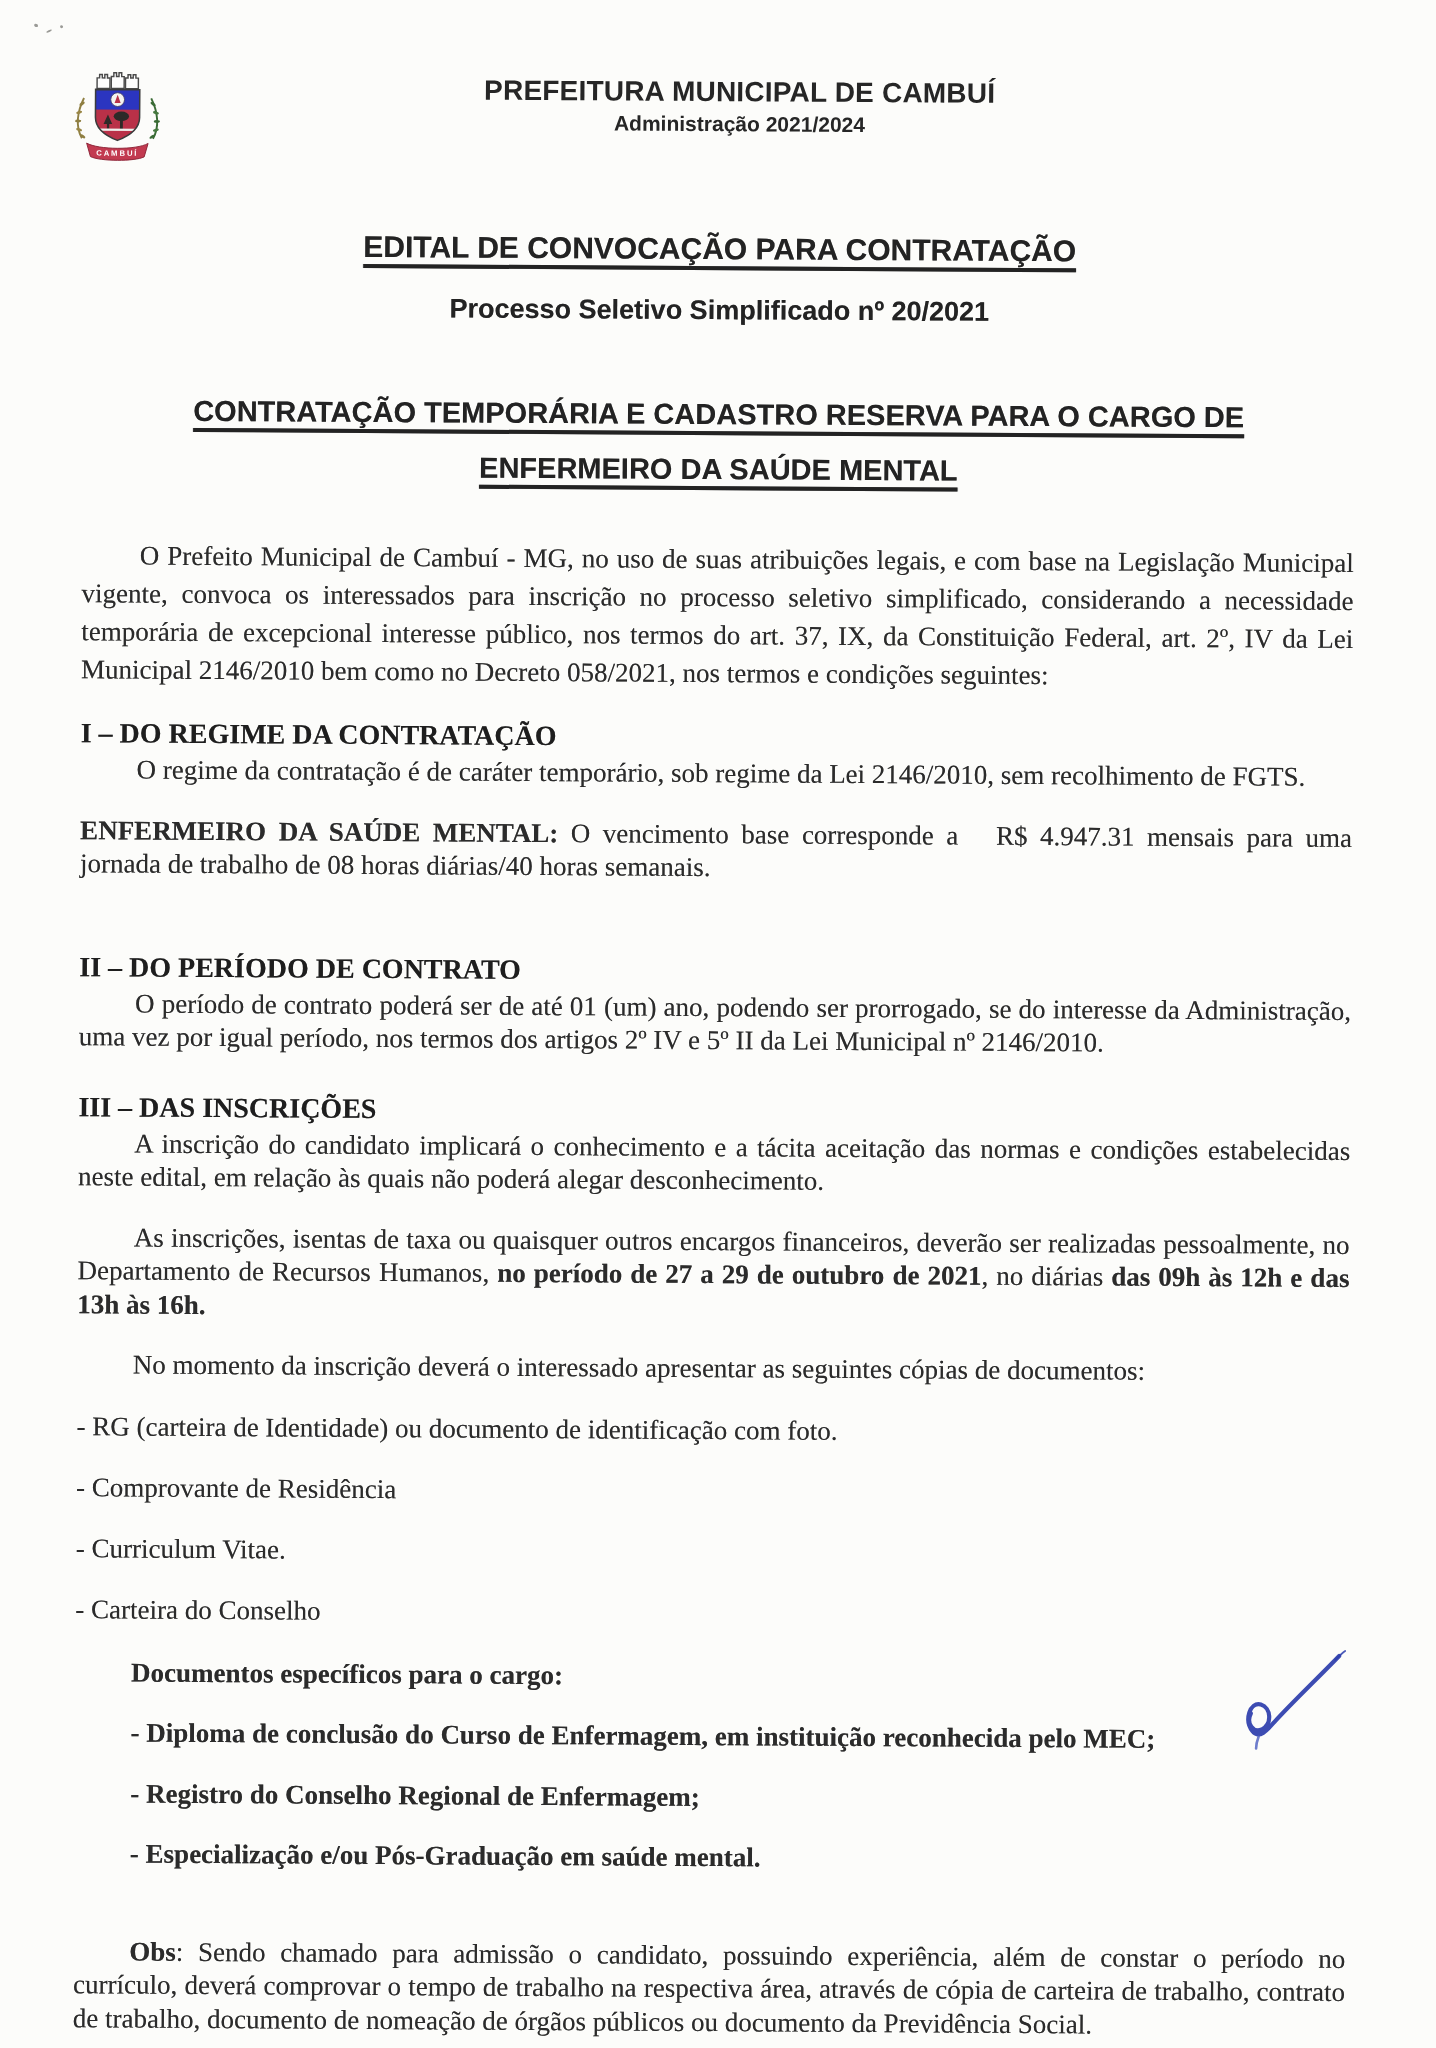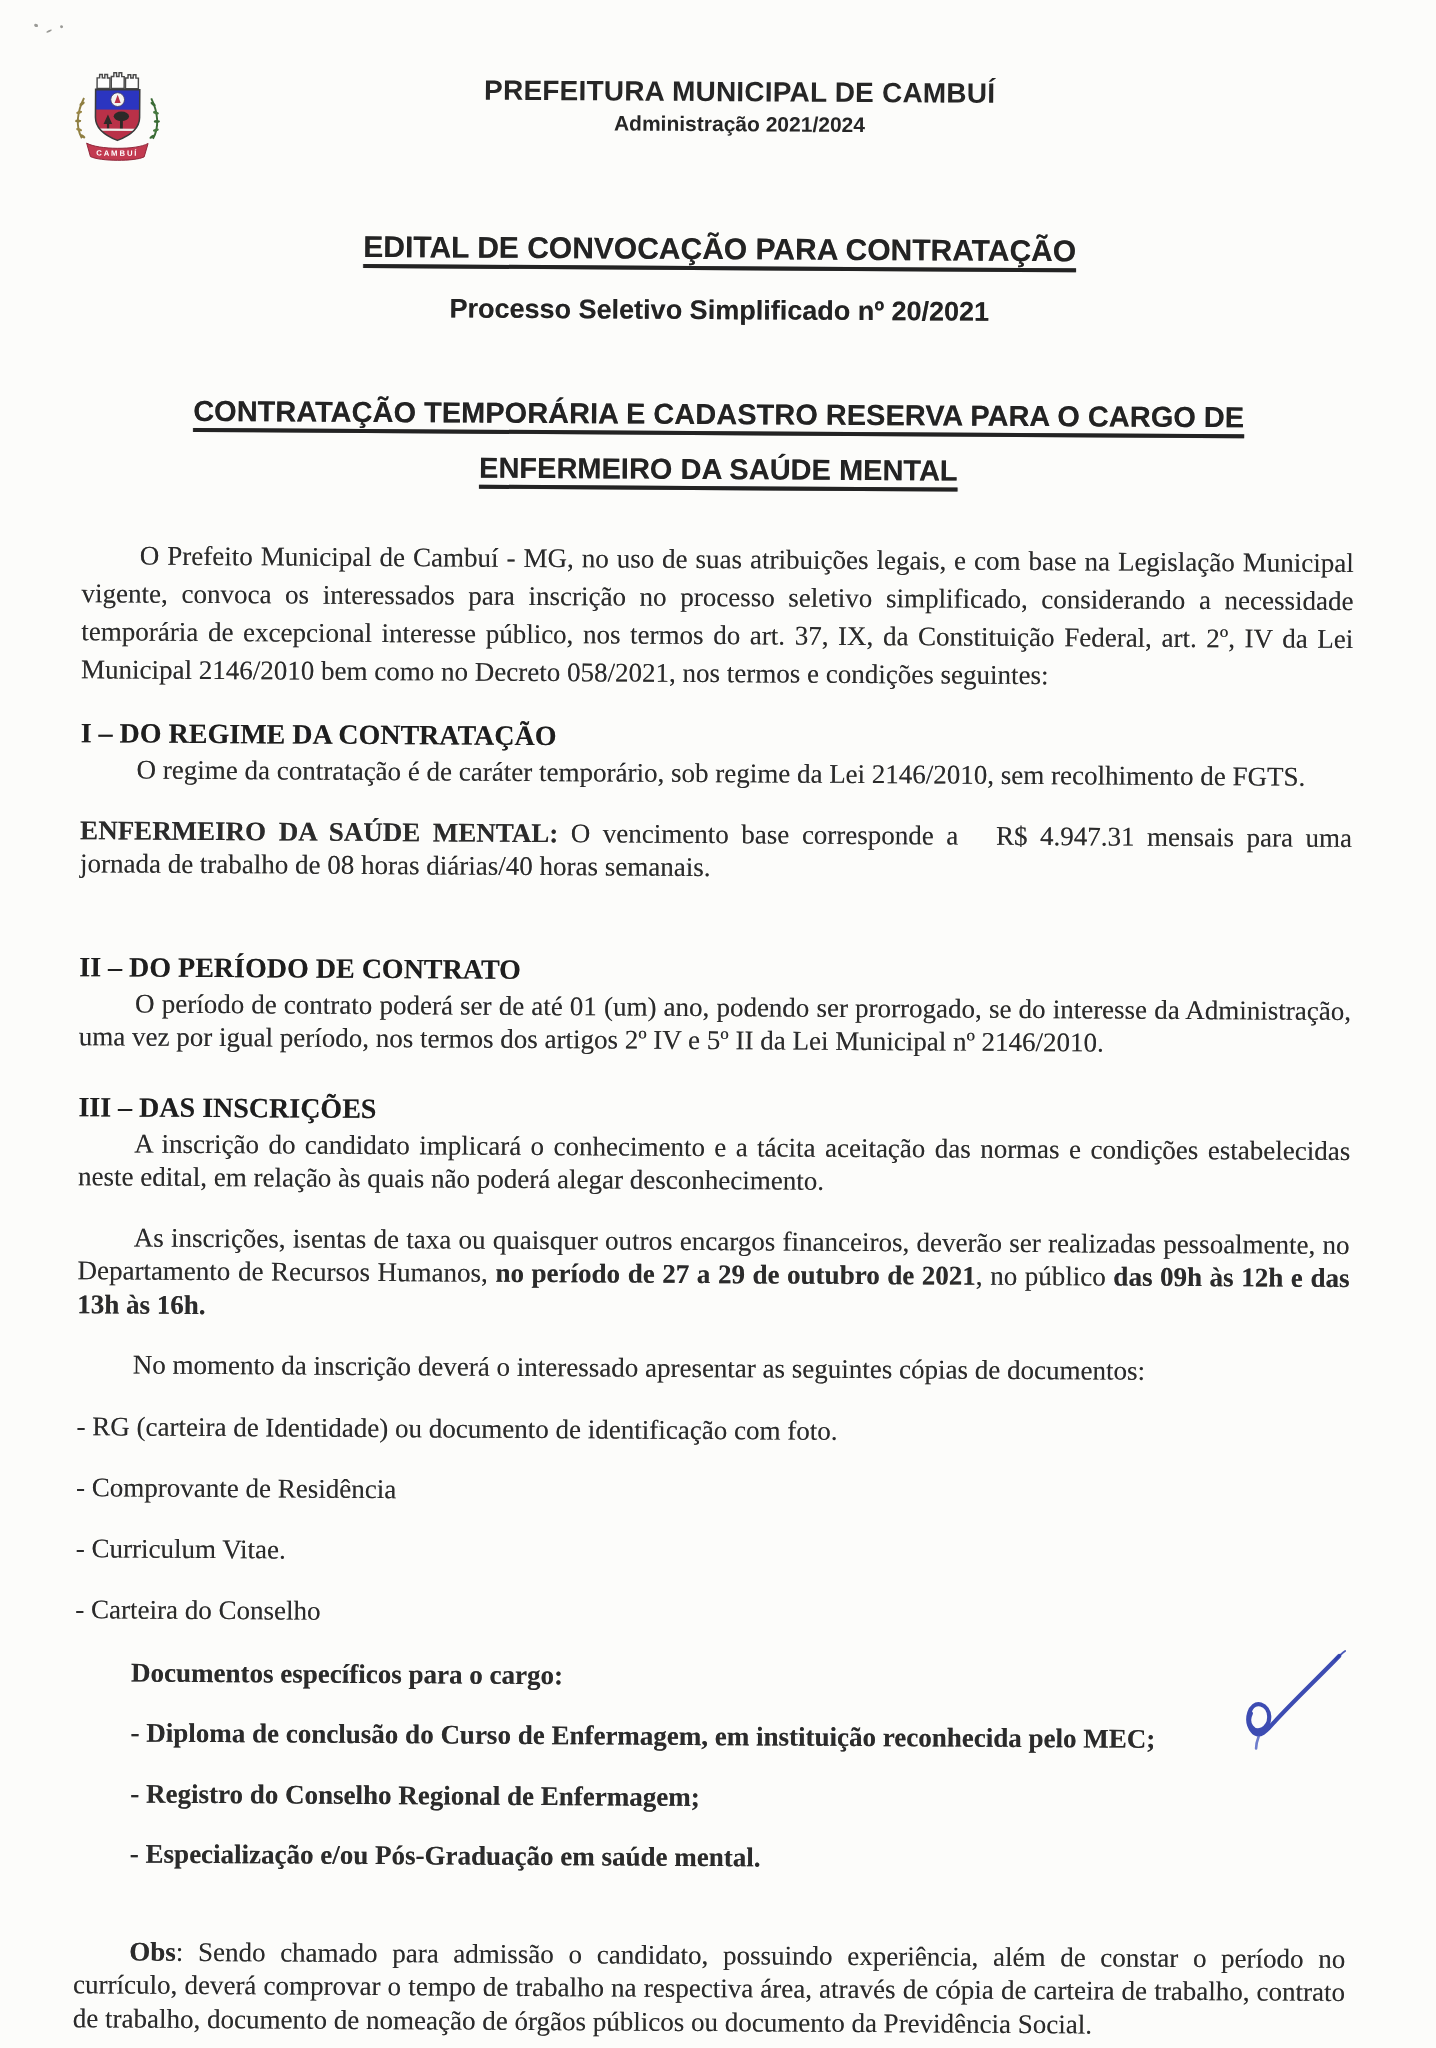--- a/index.html
+++ b/index.html
@@ -173,21 +173,21 @@
 
       <div class="h-sec h1x">I – DO REGIME DA CONTRATAÇÃO</div>
       <p class="p ind mt2">O regime da contratação é de caráter temporário, sob regime da Lei 2146/2010, sem recolhimento de FGTS.</p>
       <p class="p mt3"><span class="b">ENFERMEIRO DA SAÚDE MENTAL:</span><span> O vencimento base corresponde a &nbsp;&nbsp;R$ 4.947.31 mensais para uma jornada de trabalho de 08 horas diárias/40 horas semanais.</span></p>
 
       <div class="h-sec h2x">II – DO PERÍODO DE CONTRATO</div>
       <p class="p ind mt2">O período de contrato poderá ser de até 01 (um) ano, podendo ser prorrogado, se do interesse da Administração, uma vez por igual período, nos termos dos artigos 2º IV e 5º II da Lei Municipal nº 2146/2010.</p>
 
       <div class="h-sec h3x">III – DAS INSCRIÇÕES</div>
       <p class="p ind mt2">A inscrição do candidato implicará o conhecimento e a tácita aceitação das normas e condições estabelecidas neste edital, em relação às quais não poderá alegar desconhecimento.</p>
-      <p class="p ind"><span>As inscrições, isentas de taxa ou quaisquer outros encargos financeiros, deverão ser realizadas pessoalmente, no Departamento de Recursos Humanos, </span><span class="b">no período de 27 a 29 de outubro de 2021</span><span>, no público </span><span class="b">das 09h às 12h e das 13h às 16h.</span></p>
+      <p class="p ind"><span>As inscrições, isentas de taxa ou quaisquer outros encargos financeiros, deverão ser realizadas pessoalmente, no Departamento de Recursos Humanos, </span><span class="b">no período de 27 a 29 de outubro de 2021</span><span>, no diárias </span><span class="b">das 09h às 12h e das 13h às 16h.</span></p>
       <p class="p ind">No momento da inscrição deverá o interessado apresentar as seguintes cópias de documentos:</p>
 
       <div class="doclist">
         <p class="p">- RG (carteira de Identidade) ou documento de identificação com foto.</p>
         <p class="p">- Comprovante de Residência</p>
         <p class="p">-  Curriculum Vitae.</p>
         <p class="p">- Carteira do Conselho</p>
       </div>
 
       <p class="p ind b spec-head">Documentos específicos para o cargo:</p>

